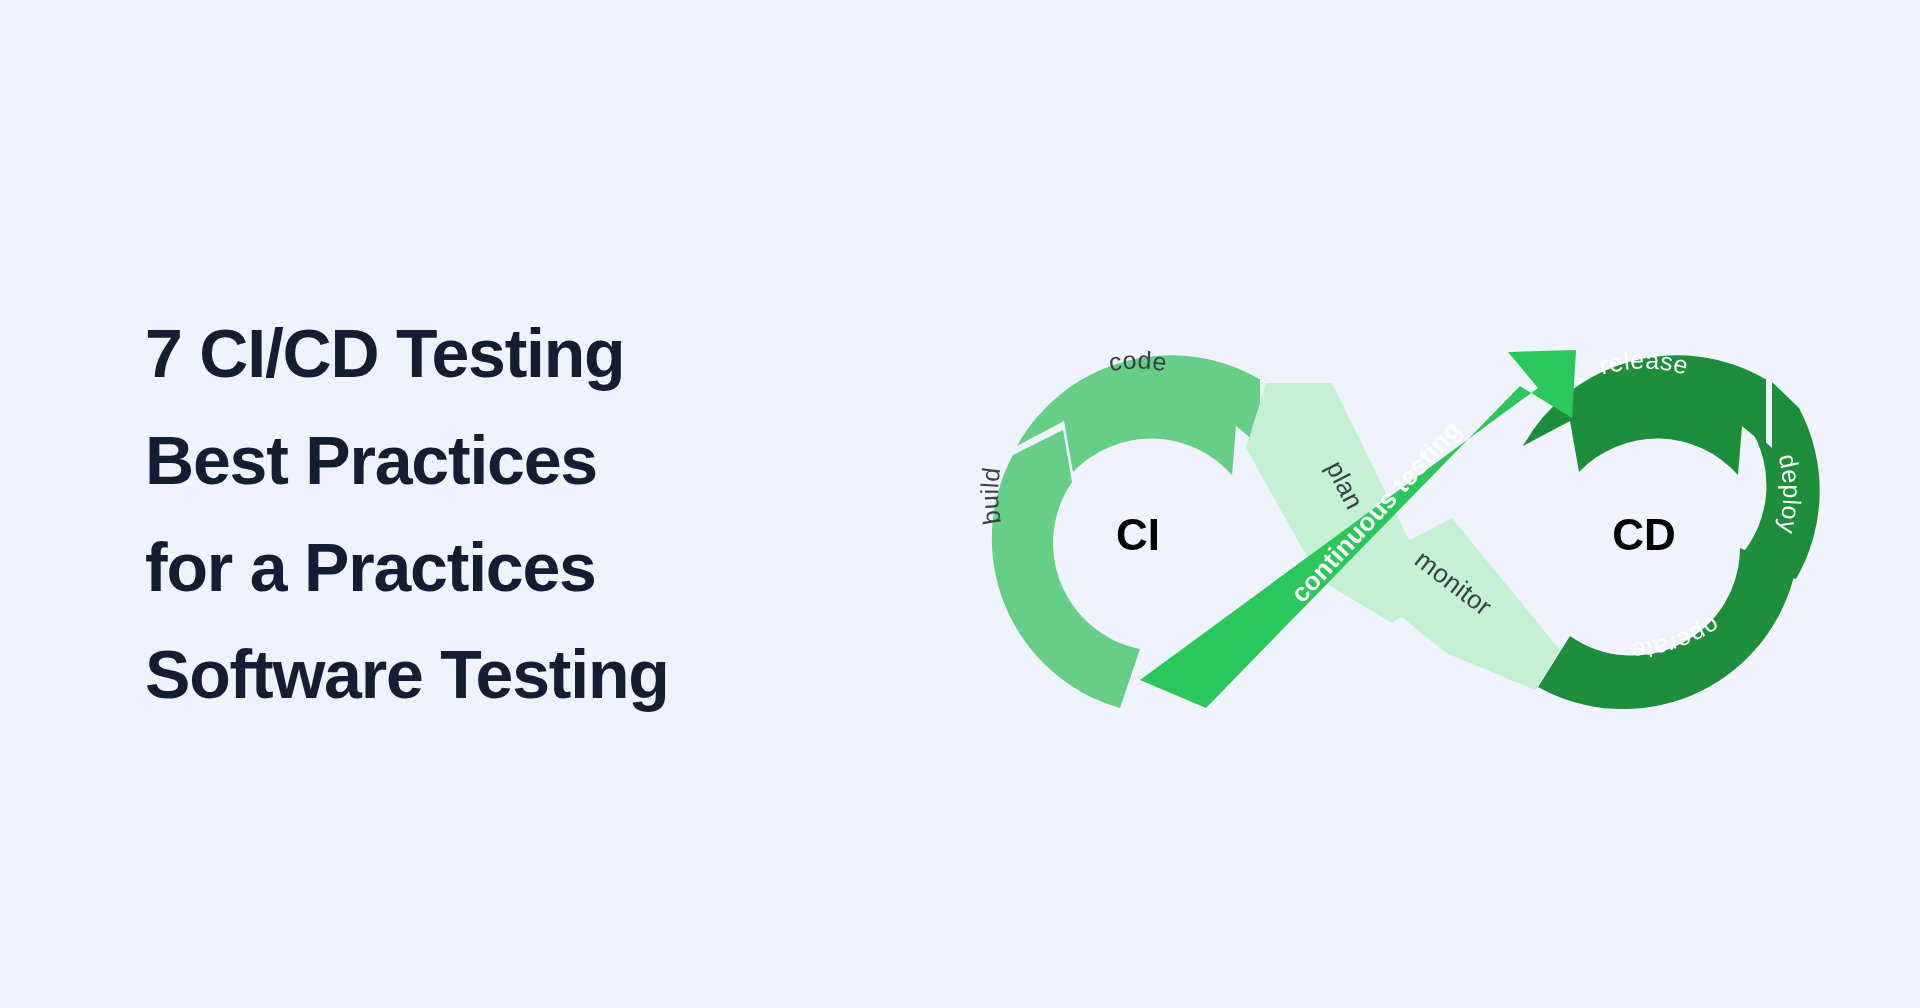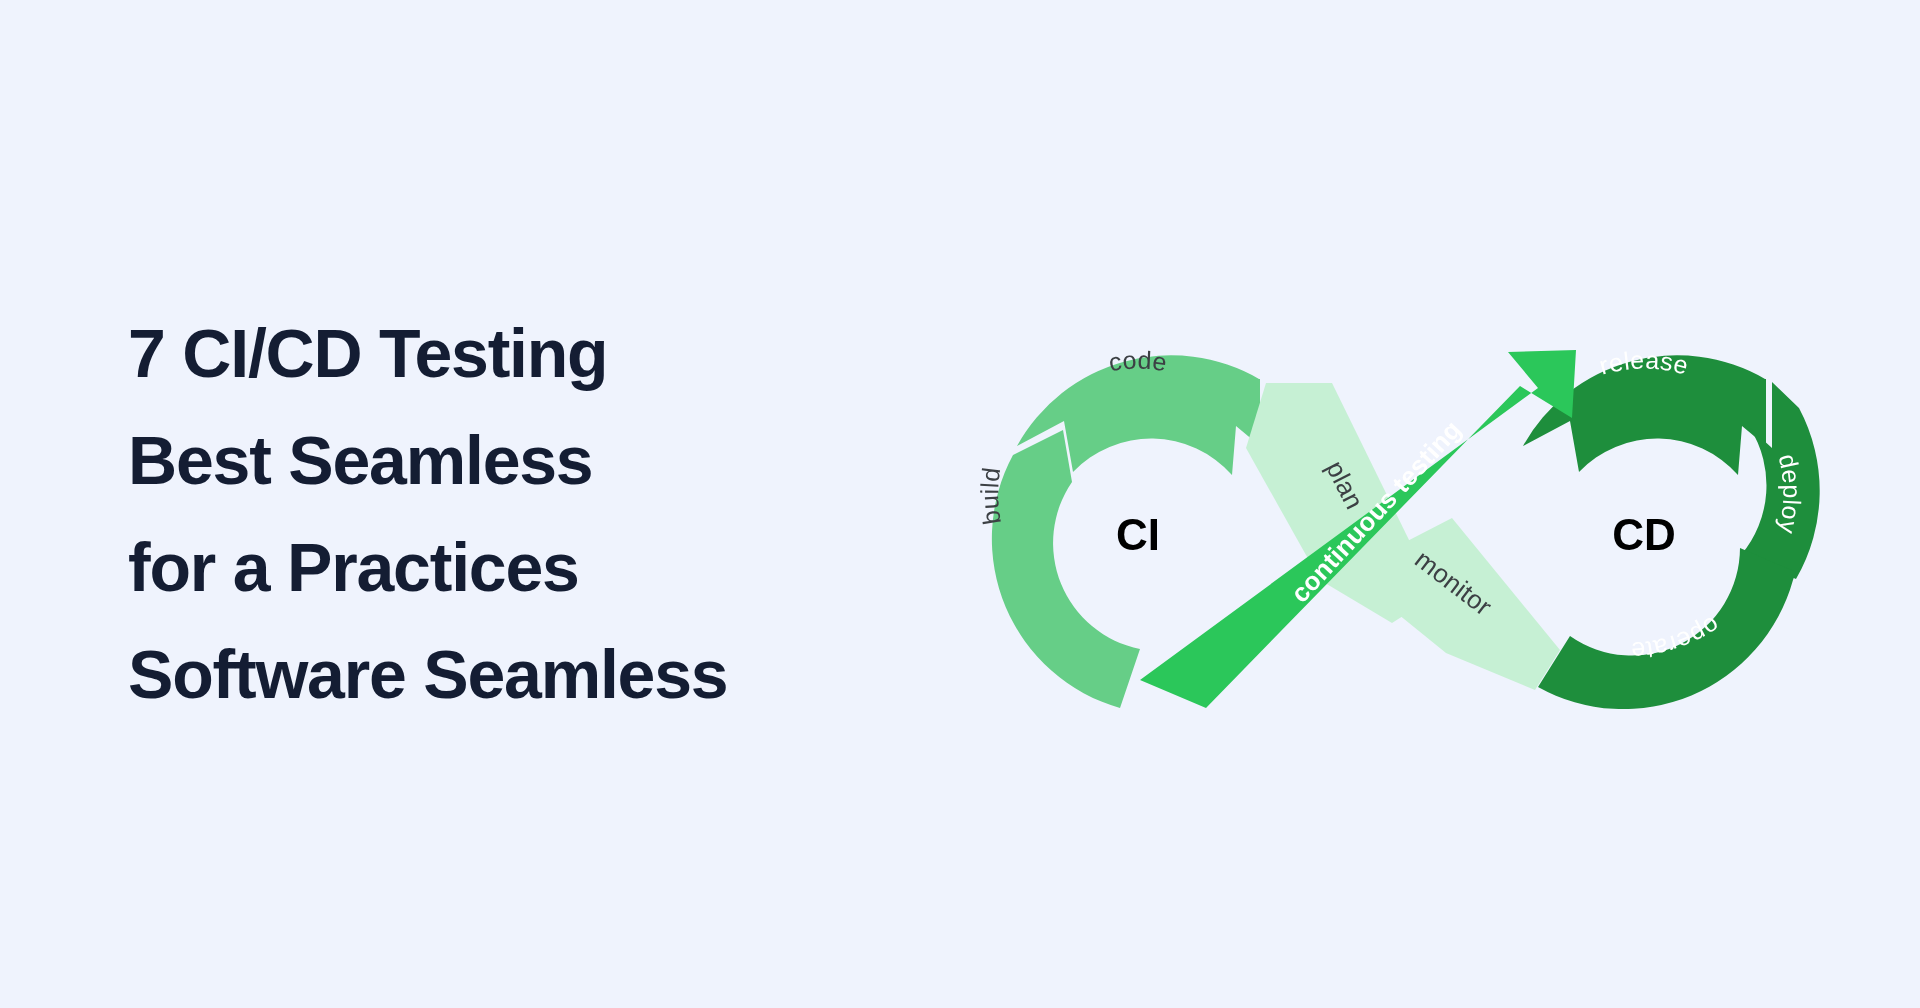--- a/index.html
+++ b/index.html
@@ -14,21 +14,21 @@
   }
   #page {
     position: relative;
     width: 1920px;
     height: 1008px;
     background: #eff3fd;
   }
   
   #headline {
     position: absolute;
-    left: 128px;
+    left: 145px;
     top: 300px;
     width: 720px;
   }
   #headline .line {
     display: block;
     font-family: "Liberation Sans", sans-serif;
     font-weight: bold;
     font-size: 68px;
     line-height: 107px;
     letter-spacing: -1.2px;
@@ -71,23 +71,23 @@
   .band-label.dark  { fill: #3c4044; font-weight: normal; }
   .band-label.light { fill: #ffffff; }
 </style>
 </head>
 <body>
 
 <div id="page">
 
   <div id="headline">
     <span class="line">7 CI/CD Testing</span>
-    <span class="line">Best Seamless</span>
+    <span class="line">Best Practices</span>
     <span class="line">for a Practices</span>
-    <span class="line">Software Seamless</span>
+    <span class="line">Software Testing</span>
   </div>
 
   <div id="diagram">
     <svg viewBox="0 0 860 460" xmlns="http://www.w3.org/2000/svg">
 
       <defs>
 
         <path id="p-code" d="M 88 150 A 145 145 0 0 1 268 150" fill="none"></path>
         <path id="p-build" d="M 52 305 A 145 145 0 0 1 50 186" fill="none"></path>
 

